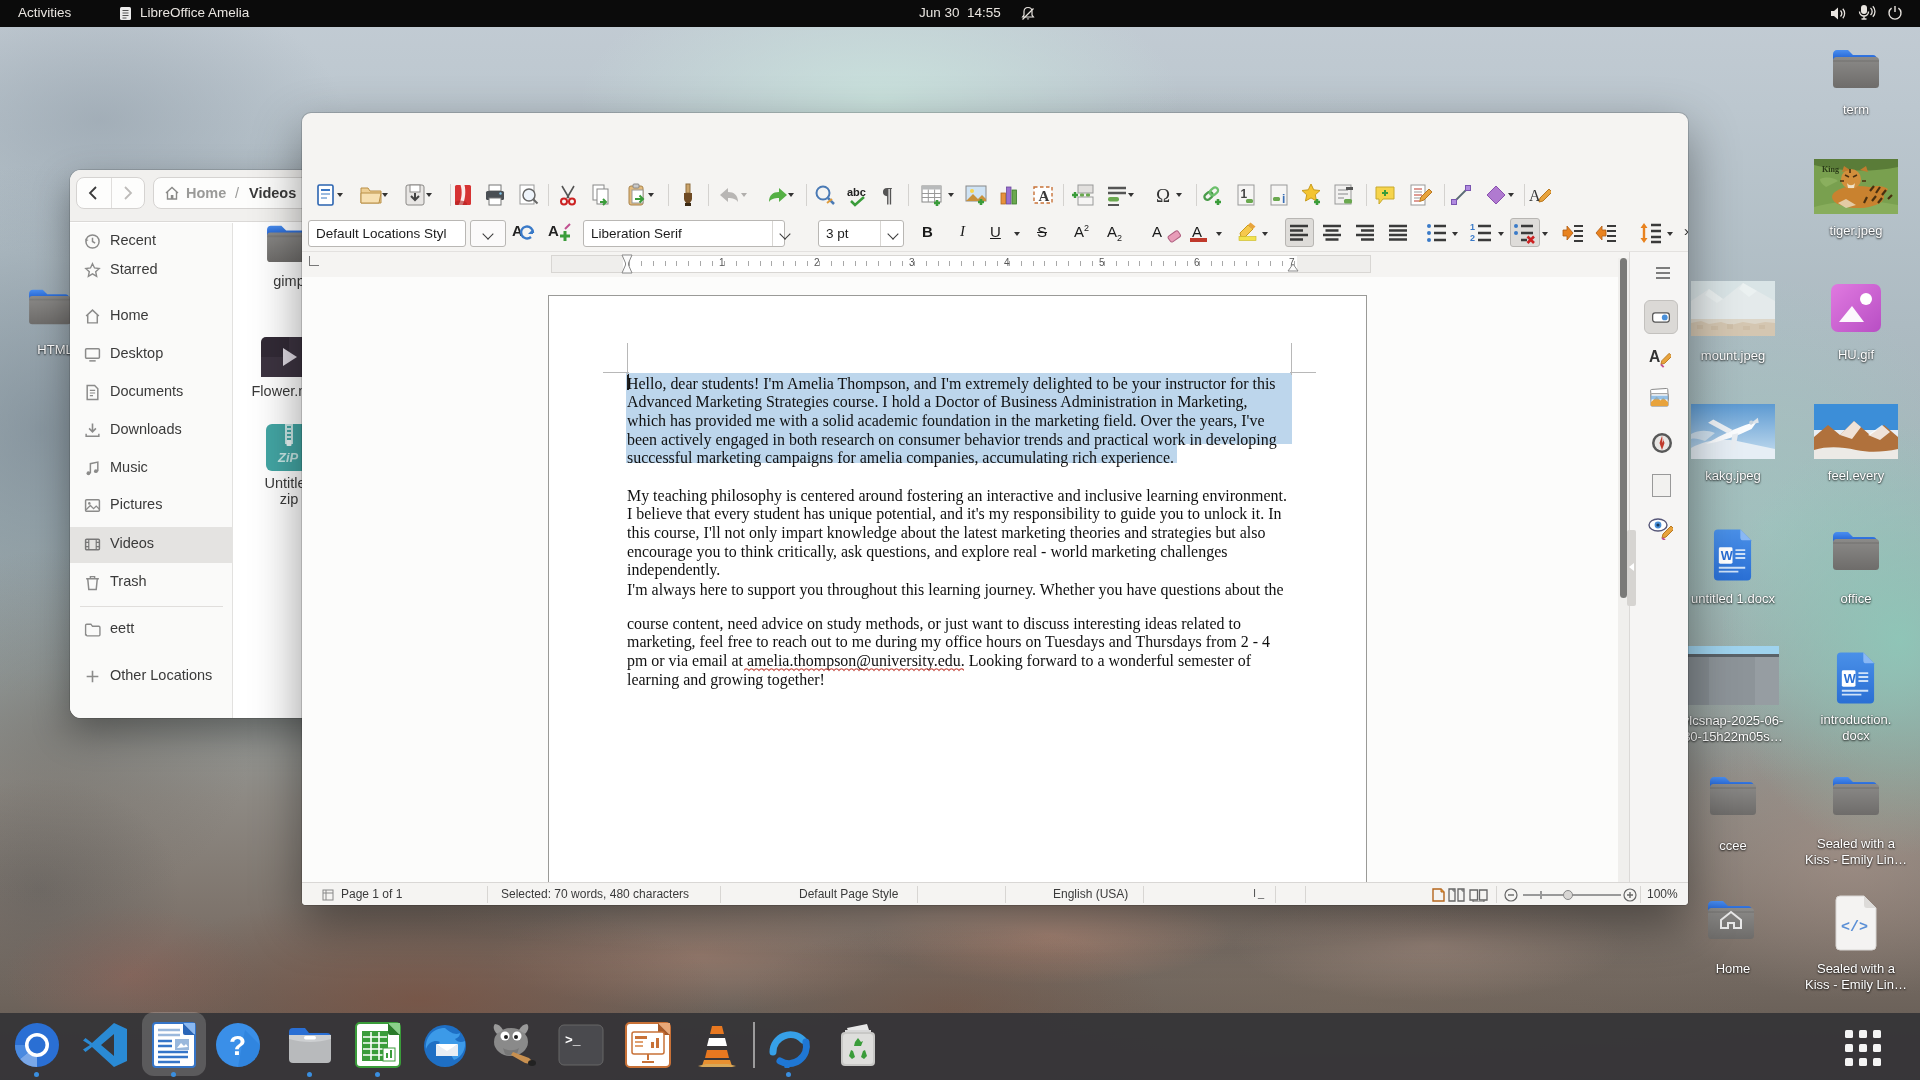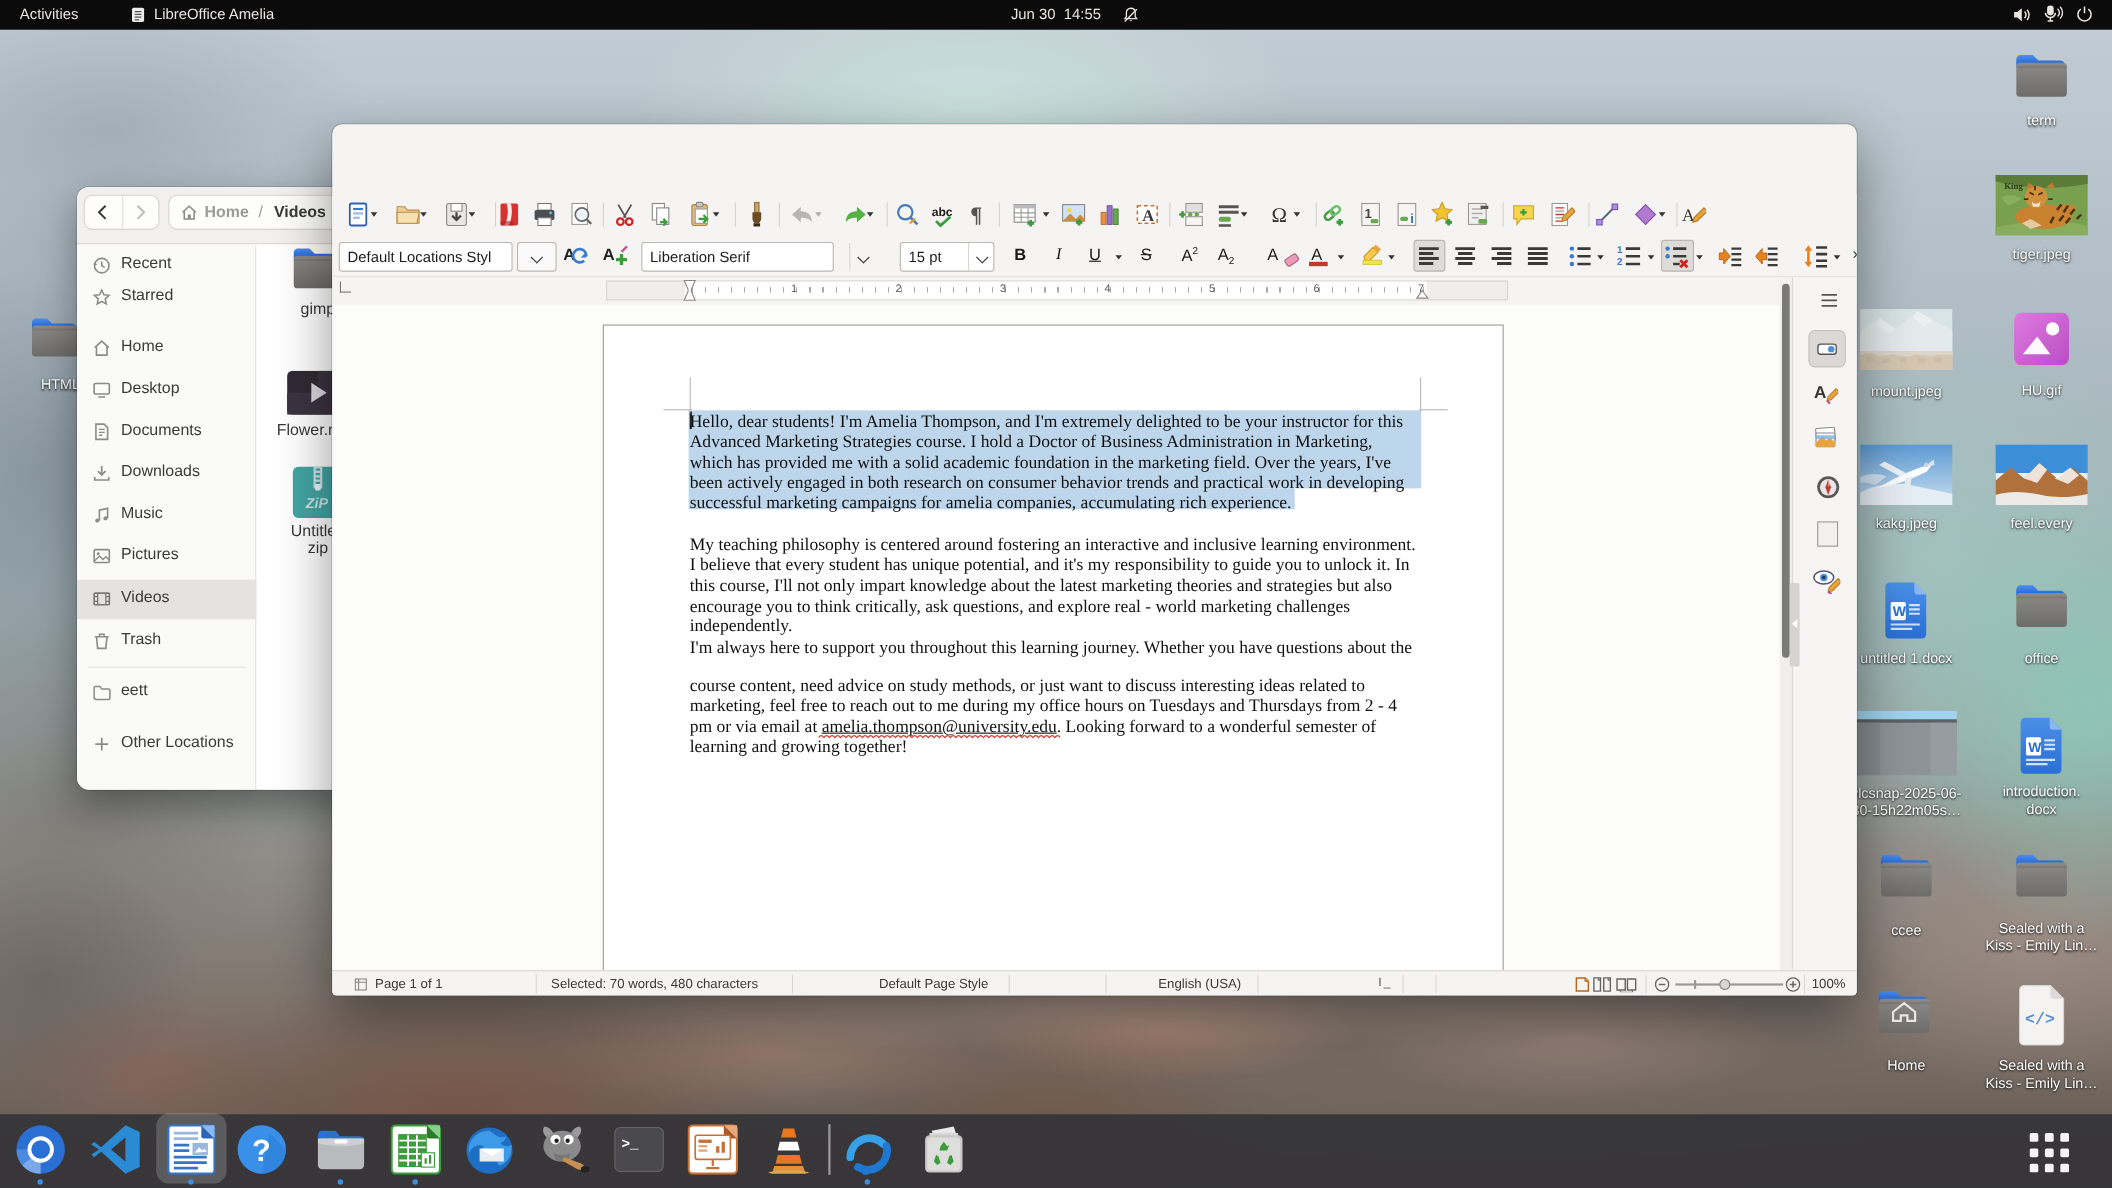--- a/index.html
+++ b/index.html
@@ -65,21 +65,21 @@
   #wstatus span { position:absolute; top:4px; }
   .vsep { position:absolute; width:1px; background:#d8d6d3; }
   .ti { position:absolute; top:6px; width:24px; height:24px; }
   .ar { position:absolute; top:16px; width:0; height:0; border-left:3.5px solid transparent; border-right:3.5px solid transparent; border-top:4px solid #333; }
   .tsep { position:absolute; top:7px; height:22px; width:1px; background:#d4d2cf; }
   .fbtn { position:absolute; top:10px; font-size:15px; color:#1a1a1a; }
   .pressed { position:absolute; top:5px; height:29px; background:#dedcd9; border:1px solid #b8b6b3; border-radius:3px; }
   .rnum { position:absolute; top:5px; font-size:10px; color:#555; }
   #vscroll { position:absolute; left:1316px; top:145px; width:11px; height:624px; background:#f0efed; }
   #wsidebar { position:absolute; left:1327px; top:139px; width:59px; height:630px; background:#f6f5f4; border-left:1px solid #dbd9d7; }
-  .eml { text-decoration:underline; }
+  .eml { }
 
   
   #page { position:absolute; left:246px; top:18px; width:819px; height:600px; background:#ffffff; border:1px solid #9a9a97; }
   
   .combo { position:absolute; top:7px; height:27px; background:#fff; border:1px solid #b9b7b4; border-radius:3px; font-size:13.5px; color:#1c1c1c; }
   .combo .cx { position:absolute; left:7px; top:5px; white-space:nowrap; overflow:hidden; }
   .chev { position:absolute; top:7px; height:27px; width:34px; background:#fbfafa; border:1px solid #b9b7b4; border-radius:3px; }
   .chev:after, .chevin:after { content:""; position:absolute; left:50%; top:9px; margin-left:-4px; width:7px; height:7px;
      border-left:1.5px solid #3a3a3a; border-bottom:1.5px solid #3a3a3a; transform:rotate(-45deg); }
 
@@ -569,27 +569,27 @@
       <svg class="ti" style="left:210px;top:7px" viewBox="0 0 24 24">
           <text x="0" y="16" font-size="15" font-weight="bold" fill="#222">A</text>
           <path d="M21 13a6 6 0 10-2 4" fill="none" stroke="#3a7ac8" stroke-width="2.4"></path>
           <path d="M21 9v5h-5z" fill="#3a7ac8"></path>
         </svg>
       <svg class="ti" style="left:246px;top:7px" viewBox="0 0 24 24">
           <text x="0" y="16" font-size="15" font-weight="bold" fill="#222">A</text>
           <path d="M17 11v10m-5-5h10" stroke="#3a9c3a" stroke-width="3"></path>
           <path d="M22 4l-5 5" stroke="#c05090" stroke-width="2"></path>
         </svg>
-      <div class="combo" style="left:281px;width:175px">
+      <div class="combo" style="left:281px;width:202px">
           <div class="cx">Liberation Serif</div>
           <i class="vsep" style="left:188px;top:0;height:25px"></i>
           <i class="chevin" style="position:absolute;left:190px;top:0;width:22px;height:25px"></i>
         </div>
       <div class="combo" style="left:516px;width:86px">
-          <div class="cx">15 pt</div>
+          <div class="cx">3 pt</div>
           <i class="vsep" style="left:61px;top:0;height:25px"></i>
           <i class="chevin" style="position:absolute;left:63px;top:0;width:22px;height:25px"></i>
         </div>
       <span class="fbtn" style="left:620px;font-weight:bold">B</span>
       <span class="fbtn" style="left:658px;font-style:italic;font-family:'Liberation Serif'">I</span>
       <span class="fbtn" style="left:688px;text-decoration:underline">U</span>
         <i class="ar" style="left:712px;top:19px"></i>
       <span class="fbtn" style="left:735px;text-decoration:line-through">S</span>
       <span class="fbtn" style="left:772px">A<sup style="font-size:9px">2</sup></span>
       <span class="fbtn" style="left:805px">A<sub style="font-size:9px">2</sub></span>

